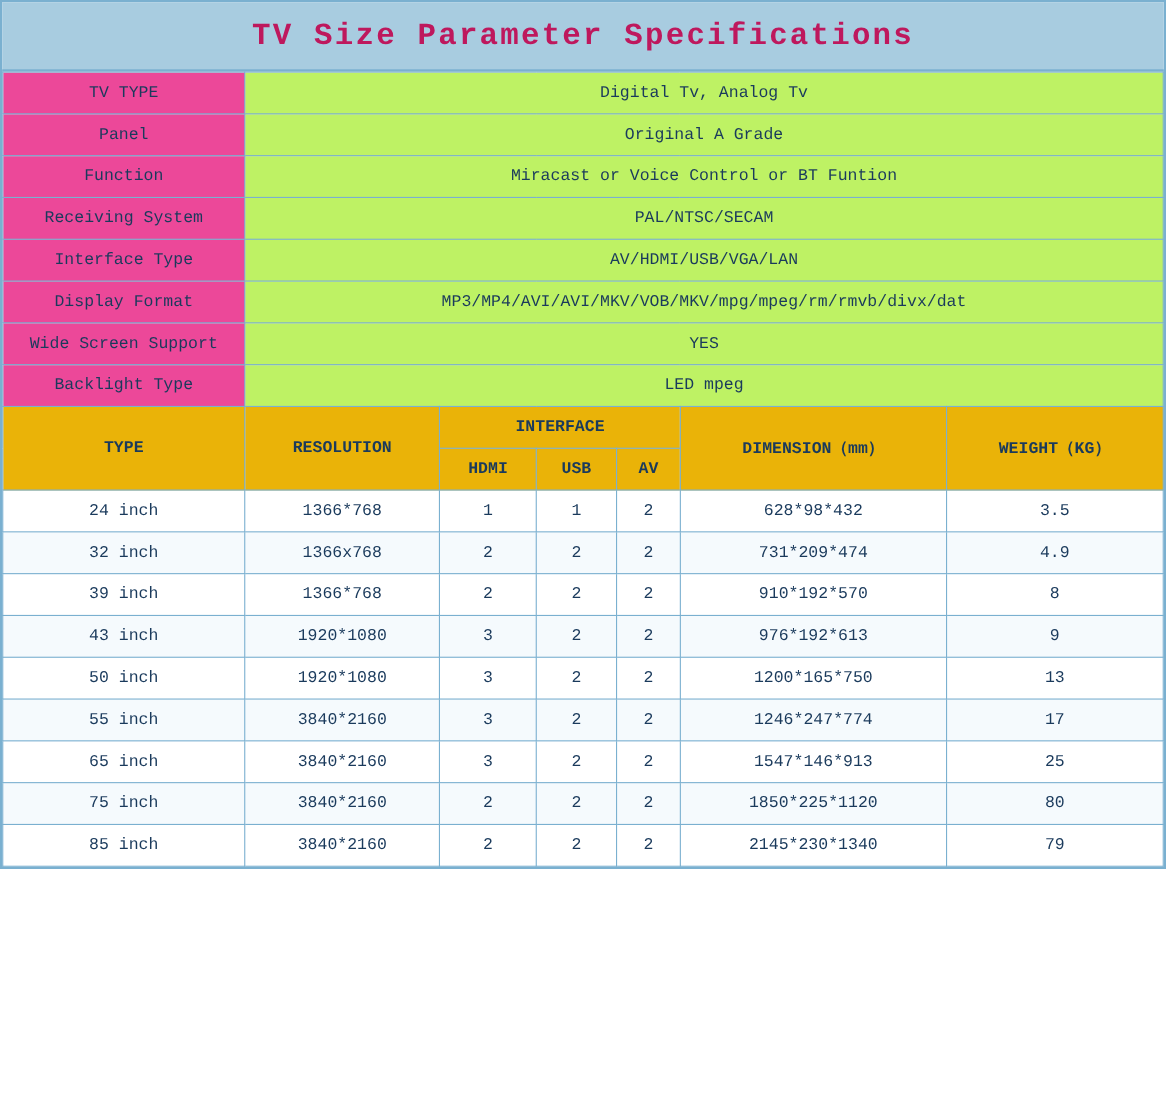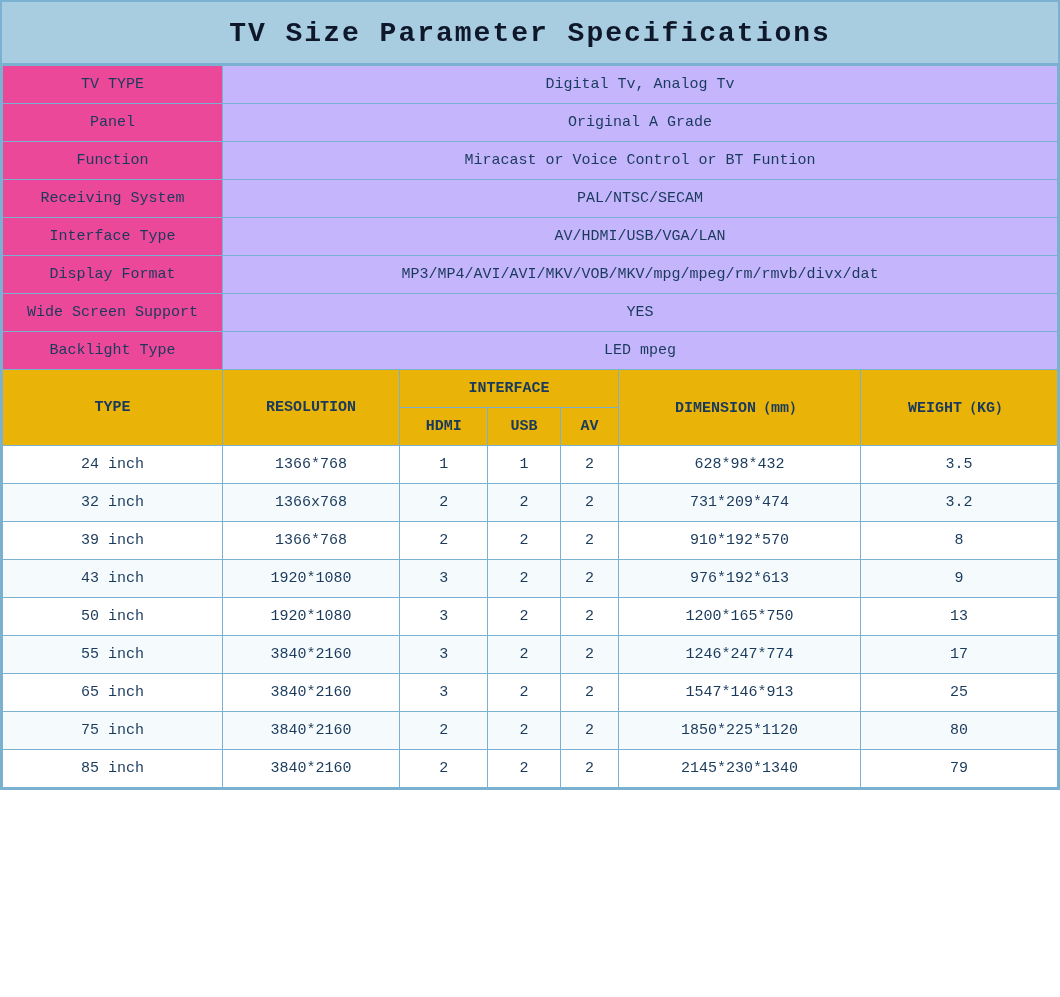--- a/index.html
+++ b/index.html
@@ -14,21 +14,21 @@
       border: 2px solid #7ab0d0;
       background: #fff;
     }
     .title-row {
       background: #a8cce0;
       text-align: center;
       padding: 16px 0 14px 0;
       font-size: 28px;
       font-weight: bold;
       letter-spacing: 2px;
-      color: #0f172a;
+      color: #be185d;
       border-bottom: 2px solid #7ab0d0;
     }
     table.main-table {
       width: 100%;
       border-collapse: collapse;
     }
     table.main-table td, table.main-table th {
       border: 1.5px solid #7ab0d0;
       padding: 10px 8px;
       text-align: center;
@@ -36,21 +36,21 @@
       color: #1a3a5c;
       font-family: 'Courier New', Courier, monospace;
     }
     .label-cell {
       background: #ec4899;
       font-weight: normal;
       width: 220px;
       margin-top: 30px;
     }
     .value-cell {
-      background: #c4b5fd;
+      background: #bef264;
     }
     
     .size-header-row th {
       background: #eab308;
       font-weight: bold;
       font-size: 14px;
     }
     .interface-colspan {
       background: #a8cce0;
     }
@@ -126,21 +126,21 @@
       <td>628*98*432</td>
       <td>3.5</td>
     </tr>
         <tr class="data-row">
       <td>32 inch</td>
       <td>1366x768</td>
       <td>2</td>
       <td>2</td>
       <td>2</td>
       <td>731*209*474</td>
-      <td>3.2</td>
+      <td>4.9</td>
     </tr>
         <tr class="data-row">
       <td>39 inch</td>
       <td>1366*768</td>
       <td>2</td>
       <td>2</td>
       <td>2</td>
       <td>910*192*570</td>
       <td>8</td>
     </tr>

